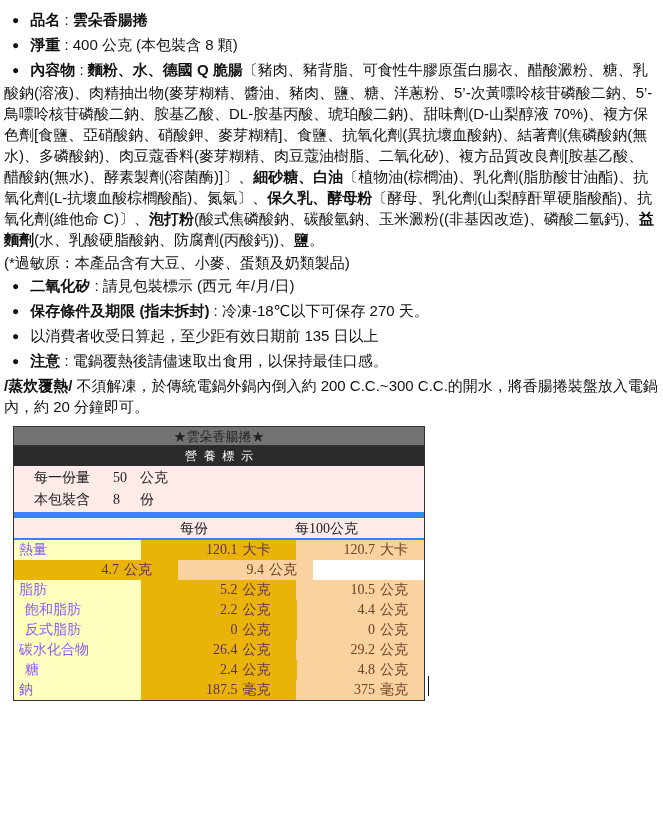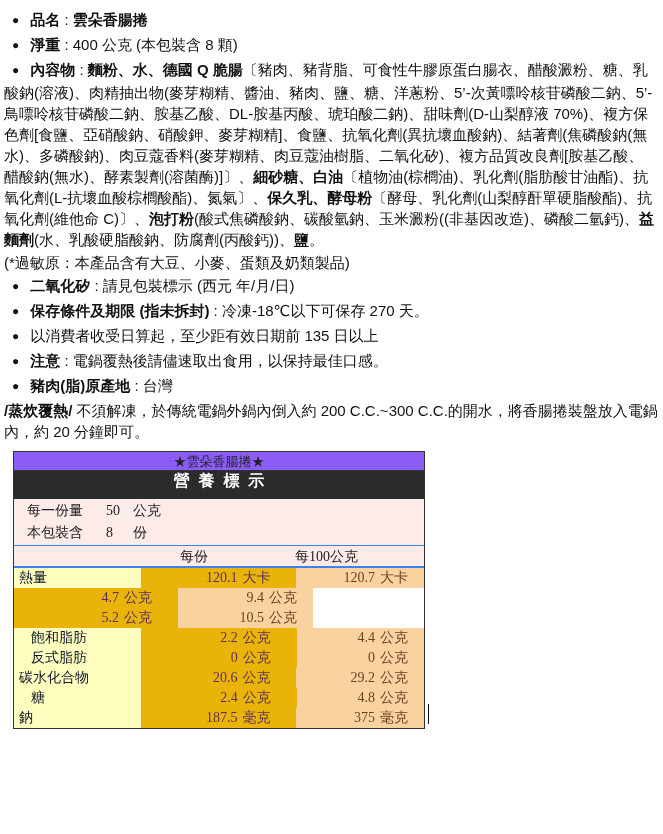--- a/index.html
+++ b/index.html
@@ -24,42 +24,42 @@
   .ntable {
     margin: 9px 0 0 11px;
     width: 412px;
     border: 1px solid #333333;
     font-family: "Liberation Serif", "DejaVu Serif", serif;
     font-size: 14px; color: #222222;
     position: relative;
   }
   .nt-title {
     height: 19px; line-height: 19px; text-align: center;
-    font-size: 13px; border-bottom: 1px solid #333333; background: #8b5cf6;
+    font-size: 13px; border-bottom: 1px solid #333333; background: #737373;
   }
   .nt-bar {
-    height: 28px; line-height: 20px; text-align: center;
-    background: #2b2b2b; color: #ffffff; font-weight: bold;
-    letter-spacing: 0.55em; padding-left: 0.55em; font-size: 16px;
+    height: 20px; line-height: 20px; text-align: center;
+    background: #2b2b2b; color: #ffffff; font-weight: normal;
+    letter-spacing: 0.55em; padding-left: 0.55em; font-size: 12px;
   }
-  .nt-serving { background: #fcebe9; border-bottom: 1px solid #3b82f6; padding: 1px 8px; }
+  .nt-serving { background: #fcebe9; border-bottom: 6px solid #3b82f6; padding: 1px 15px; }
   .srv-row { display: flex; height: 22px; line-height: 22px; }
   .srv-label { padding-left: 5px; width: 84px; }
   .srv-num { width: 22px; text-align: left; }
   .srv-unit { margin-left: 5px; }
   .nt-cols {
     display: flex; background: #fcebe9;
     height: 22px; line-height: 22px; border-bottom: 2px solid #3b82f6;
   }
   .nt-c1 { width: 135px; }
   .nt-c2 { width: 140px; text-align: center; padding-right: 50px; }
   .nt-c3 { width: 135px; text-align: center; padding-right: 60px; }
   .nt-row { display: flex; height: 20px; line-height: 20px; }
-  .nt-label { width: 135px; background: #ffffc0; padding-left: 5px; color: #0f172a; }
-  .nt-label.indent { padding-left: 17px; }
+  .nt-label { width: 135px; background: #ffffc0; padding-left: 5px; color: #8b5cf6; }
+  .nt-label.indent { padding-left: 11px; }
   .nt-v1 {
     width: 164px; background: #eab308; color: #5c3158;
     display: flex; justify-content: flex-end; padding-right: 26px;
   }
   .nt-v2 {
     width: 135px; background: #fad2a0; color: #6b4226;
     display: flex; justify-content: flex-end; padding-right: 16px;
   }
   .unit { margin-left: 5px; }
   .cursor-mark {
@@ -73,21 +73,20 @@
 <div class="doc">
   <div>
       <p class="info-line"><span class="bullet">●</span><span class="b">品名</span><span> : </span><span class="b">雲朵香腸捲</span></p>
       <p class="info-line"><span class="bullet">●</span><span class="b">淨重</span><span> : 400 公克 (本包裝含 8 顆)</span></p>
       <p class="info-line"><span class="bullet">●</span><span class="b">內容物</span><span> : </span><span class="b">麵粉、水、德國 Q 脆腸</span><span>〔豬肉、豬背脂、可食性牛膠原蛋白腸衣、醋酸澱粉、糖、乳酸鈉(溶液)、肉精抽出物(麥芽糊精、醬油、豬肉、鹽、糖、洋蔥粉、5’-次黃嘌呤核苷磷酸二鈉、5’-鳥嘌呤核苷磷酸二鈉、胺基乙酸、DL-胺基丙酸、琥珀酸二鈉)、甜味劑(D-山梨醇液 70%)、複方保色劑[食鹽、亞硝酸鈉、硝酸鉀、麥芽糊精]、食鹽、抗氧化劑(異抗壞血酸鈉)、結著劑(焦磷酸鈉(無水)、多磷酸鈉)、肉豆蔻香料(麥芽糊精、肉豆蔻油樹脂、二氧化矽)、複方品質改良劑[胺基乙酸、醋酸鈉(無水)、酵素製劑(溶菌酶)]〕、</span><span class="b">細砂糖、白油</span><span>〔植物油(棕櫚油)、乳化劑(脂肪酸甘油酯)、抗氧化劑(L-抗壞血酸棕櫚酸酯)、氮氣〕、</span><span class="b">保久乳、酵母粉</span><span>〔酵母、乳化劑(山梨醇酐單硬脂酸酯)、抗氧化劑(維他命 C)〕、</span><span class="b">泡打粉</span><span>(酸式焦磷酸鈉、碳酸氫鈉、玉米澱粉((非基因改造)、磷酸二氫鈣)、</span><span class="b">益麵劑</span><span>(水、乳酸硬脂酸鈉、防腐劑(丙酸鈣))、</span><span class="b">鹽</span><span>。</span></p>
       <p class="info-line"><span>(*過敏原：本產品含有大豆、小麥、蛋類及奶類製品)</span></p>
       <p class="info-line"><span class="bullet">●</span><span class="b">二氧化矽</span><span> : 請見包裝標示 (西元 年/月/日)</span></p>
       <p class="info-line"><span class="bullet">●</span><span class="b">保存條件及期限 (指未拆封)</span><span> : 冷凍-18℃以下可保存 270 天。</span></p>
       <p class="info-line"><span class="bullet">●</span><span>以消費者收受日算起，至少距有效日期前 135 日以上</span></p>
       <p class="info-line"><span class="bullet">●</span><span class="b">注意</span><span> : 電鍋覆熱後請儘速取出食用，以保持最佳口感。</span></p>
-      <p class="info-line"><span class="bullet">●</span><span class="b">豬肉(脂)原產地</span><span> : 台灣</span></p>
       <p class="info-line"><span class="b">/蒸炊覆熱/</span><span> 不須解凍，於傳統電鍋外鍋內倒入約 200 C.C.~300 C.C.的開水，將香腸捲裝盤放入電鍋內，約 20 分鐘即可。</span></p>
     </div>
 
   <div class="ntable">
     <div class="nt-title">★雲朵香腸捲★</div>
     <div class="nt-bar">營養標示</div>
     <div class="nt-serving">
         <div class="srv-row">
           <span class="srv-label">每一份量</span>
           <span class="srv-num">50</span>
@@ -120,20 +119,21 @@
           <div class="nt-v1">
             <span>4.7</span>
             <span class="unit">公克</span>
           </div>
           <div class="nt-v2">
             <span>9.4</span>
             <span class="unit">公克</span>
           </div>
         </div>
         <div class="nt-row">
+          <div class="nt-label">脂肪</div>
           <div class="nt-v1">
             <span>5.2</span>
             <span class="unit">公克</span>
           </div>
           <div class="nt-v2">
             <span>10.5</span>
             <span class="unit">公克</span>
           </div>
         </div>
         <div class="nt-row">
@@ -154,21 +154,21 @@
             <span class="unit">公克</span>
           </div>
           <div class="nt-v2">
             <span>0</span>
             <span class="unit">公克</span>
           </div>
         </div>
         <div class="nt-row">
           <div class="nt-label">碳水化合物</div>
           <div class="nt-v1">
-            <span>20.6</span>
+            <span>26.4</span>
             <span class="unit">公克</span>
           </div>
           <div class="nt-v2">
             <span>29.2</span>
             <span class="unit">公克</span>
           </div>
         </div>
         <div class="nt-row">
           <div class="nt-label indent">糖</div>
           <div class="nt-v1">

